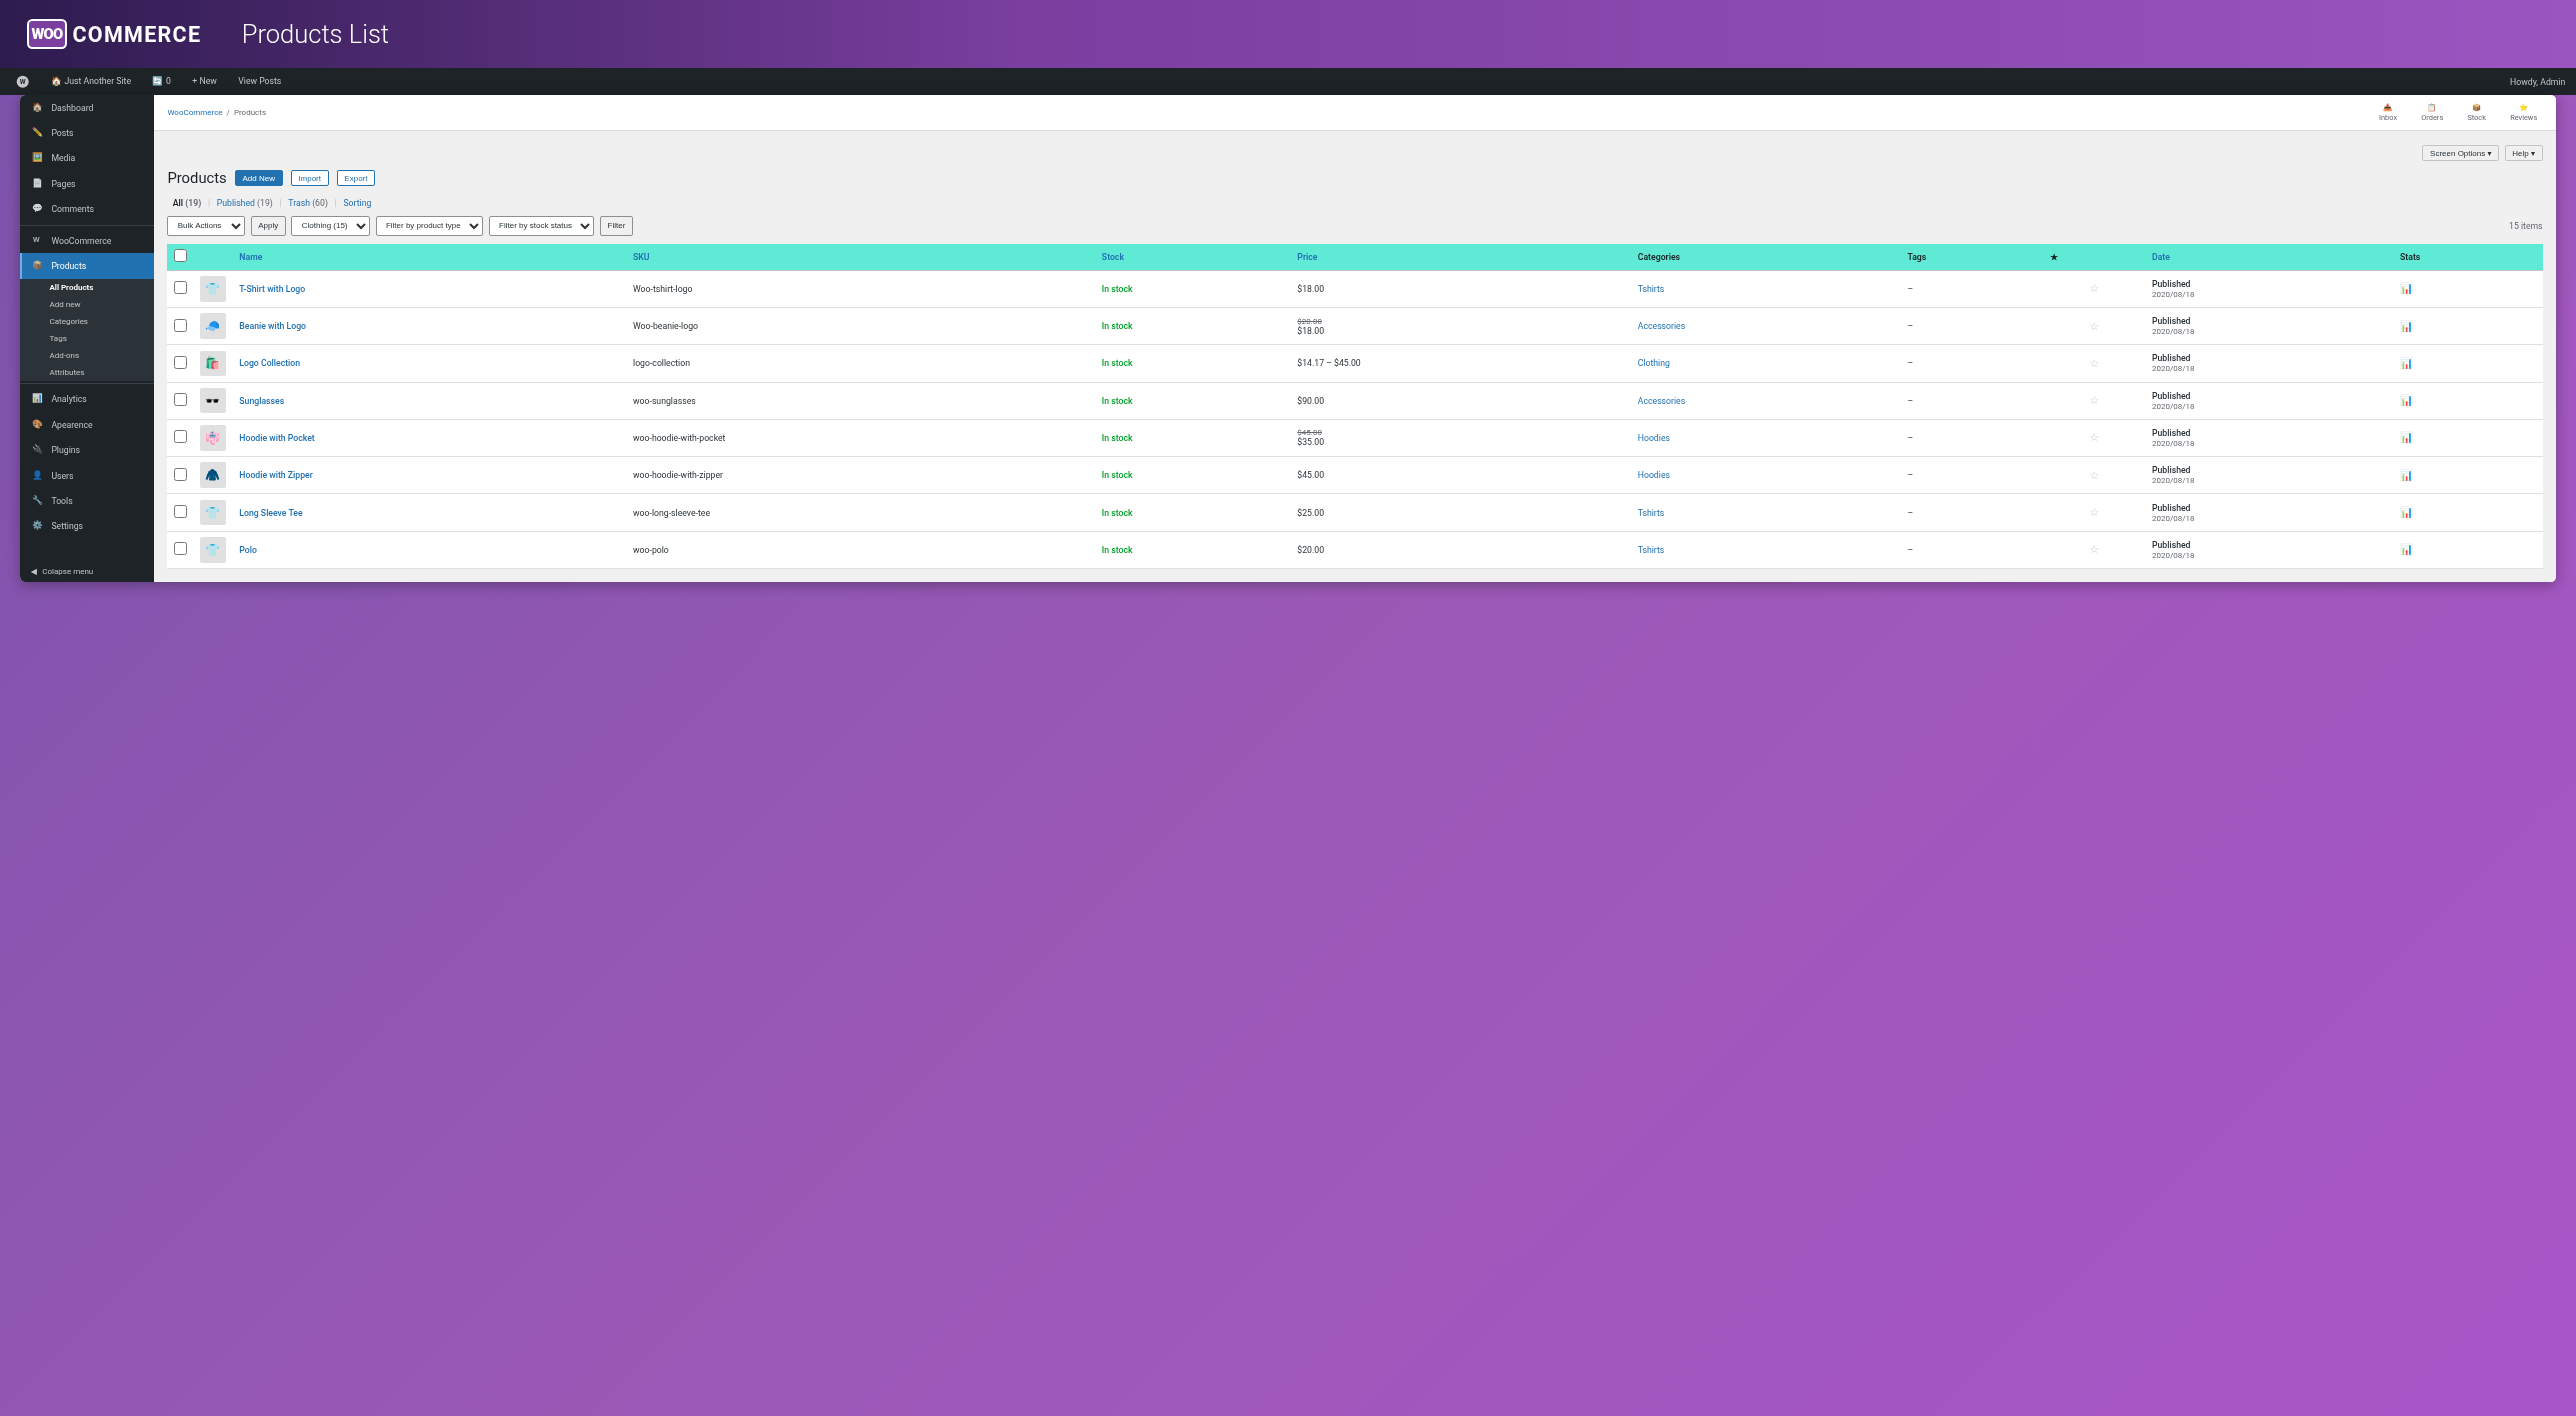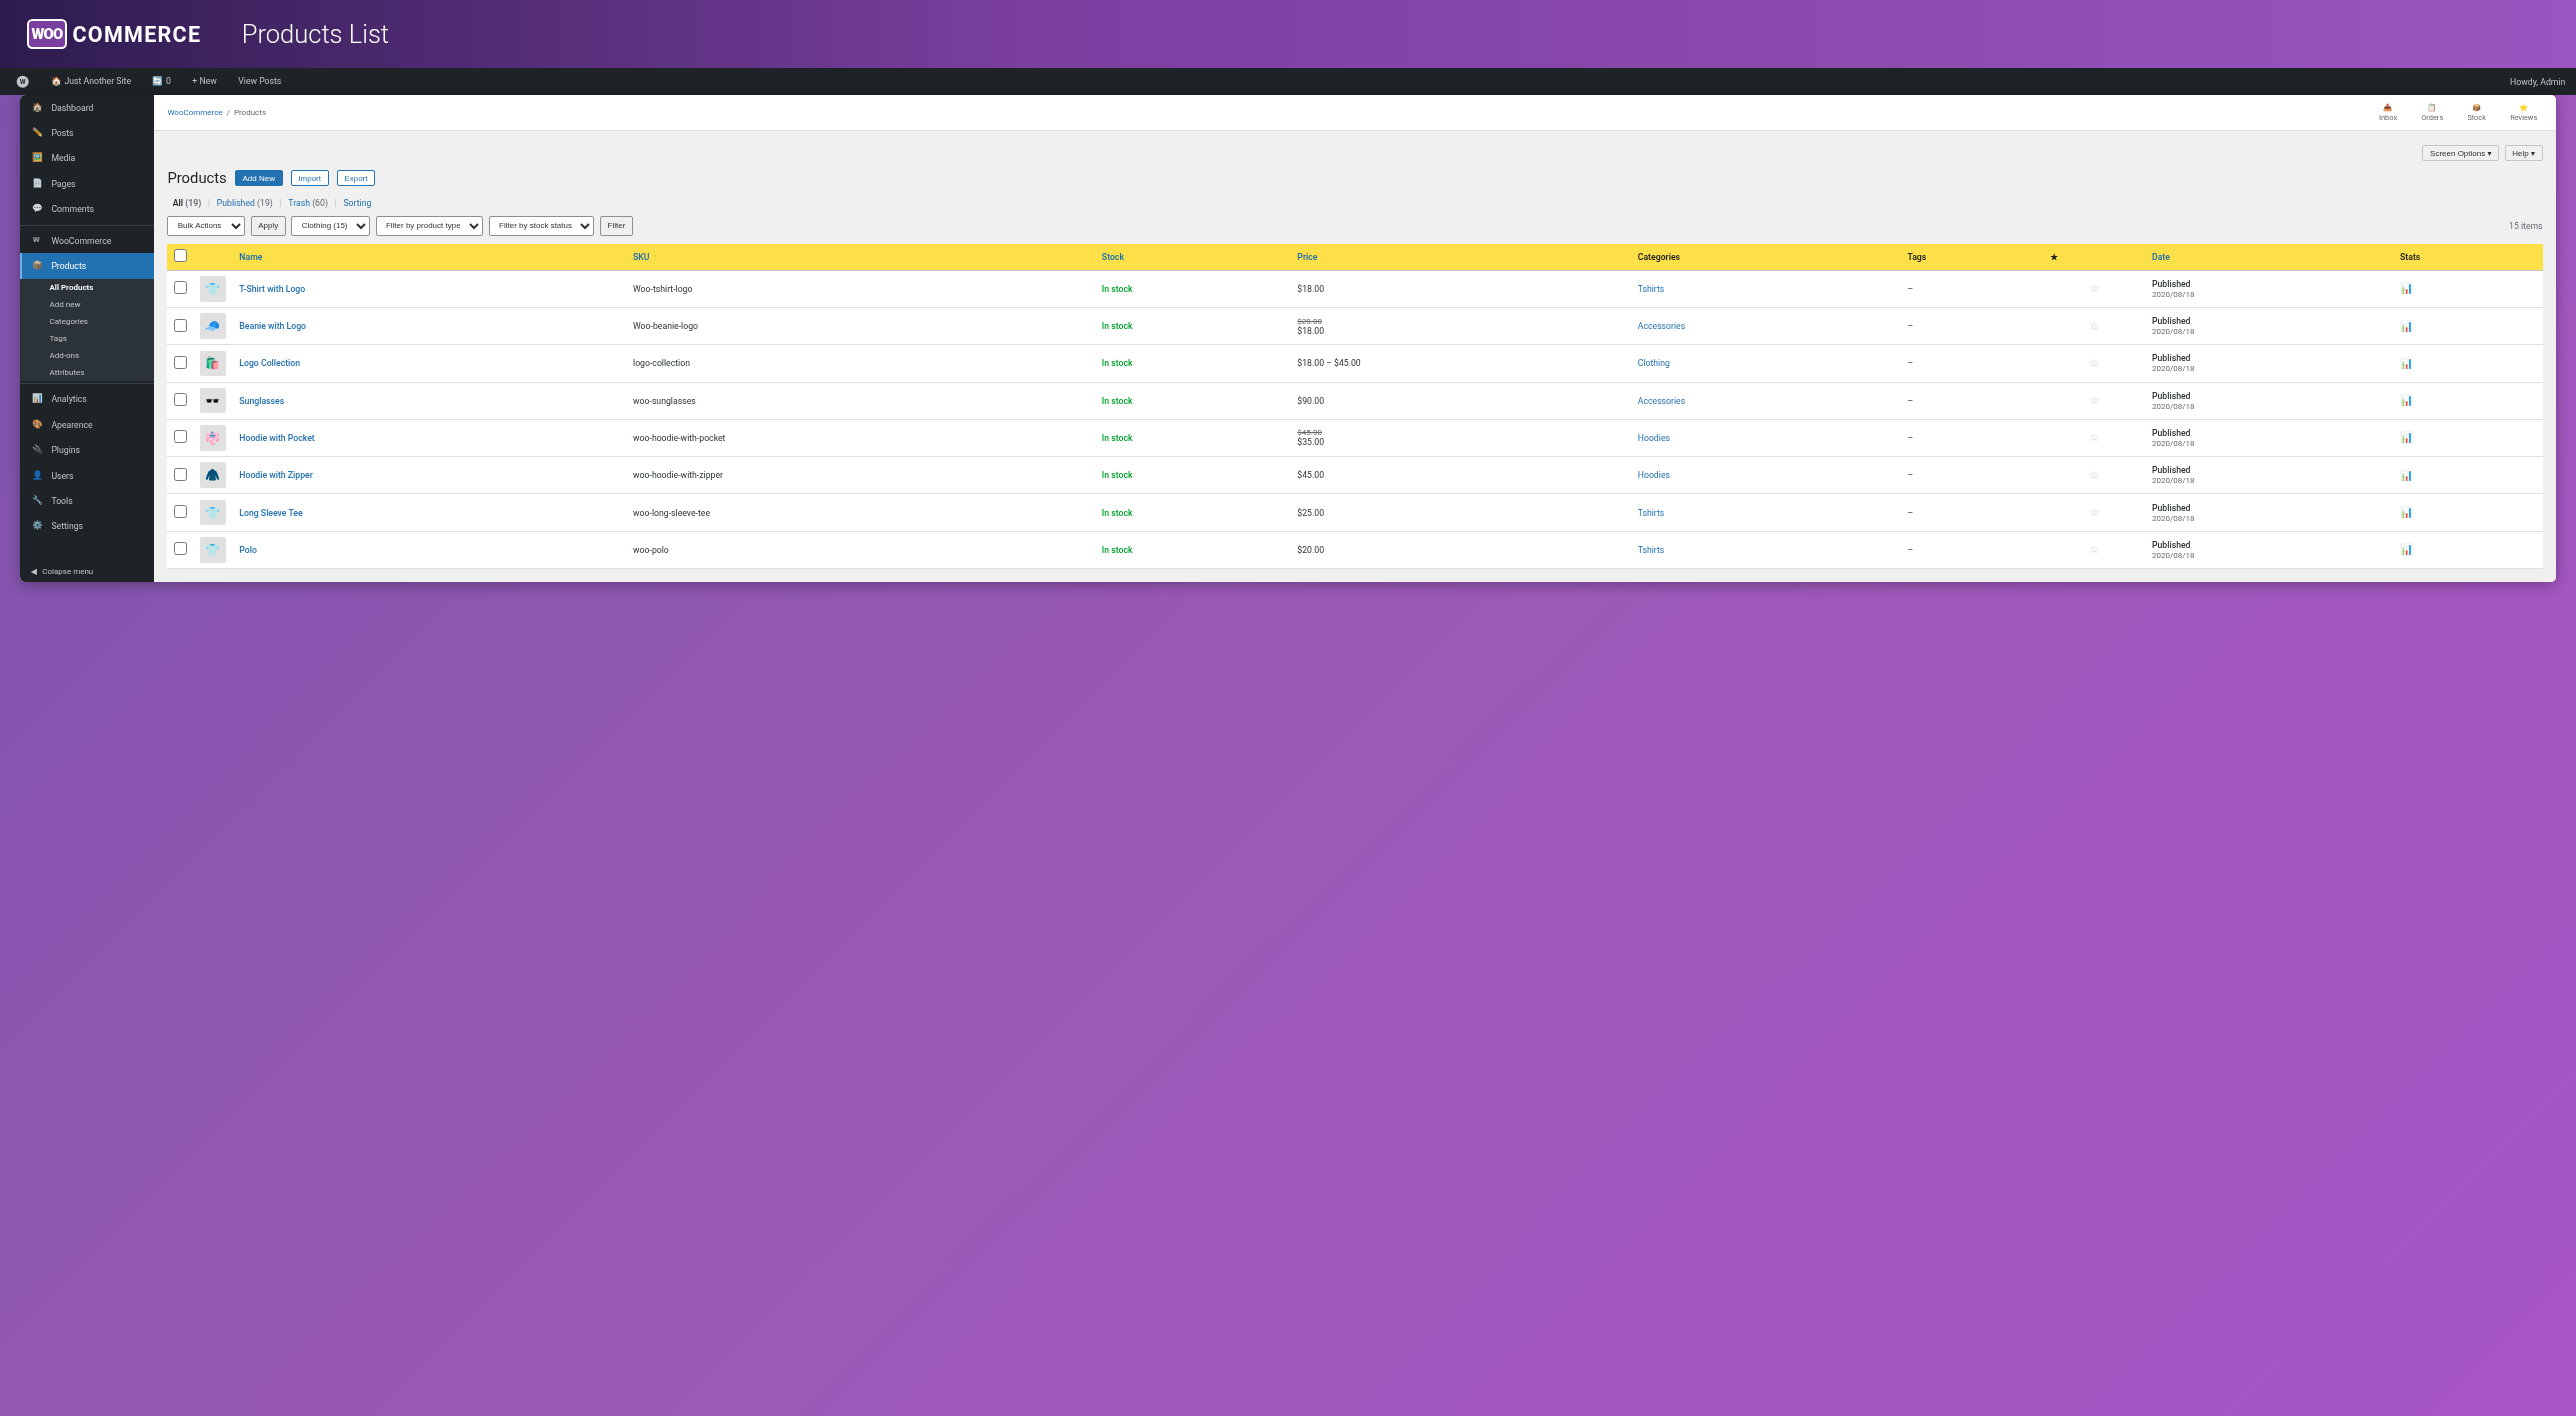--- a/index.html
+++ b/index.html
@@ -112,21 +112,21 @@
     .items-count { margin-left: auto; font-size: 8.7px; color: #646970; }
 
     
     .search-bar { display: flex; gap: 5.4px; align-items: center; justify-content: flex-end; margin-bottom: 5.4px; }
     .search-input { border: 0.7px solid #8c8f94; border-radius: 2px; padding: 2.7px 5.4px; font-size: 8px; width: 121px; height: 20px; }
     .search-btn { background: #f0f0f1; border: 0.7px solid #8c8f94; padding: 2.7px 6.7px; font-size: 8px; cursor: pointer; border-radius: 2px; height: 20px; }
 
     
     .products-table { width: 100%; border-collapse: collapse; background: white; font-size: 8.7px; }
     .products-table th {
-      background: #fde047; border-bottom: 0.7px solid #c3c4c7;
+      background: #5eead4; border-bottom: 0.7px solid #c3c4c7;
       padding: 5.4px 6.7px; text-align: left; font-weight: 600; color: #1d2327;
       white-space: nowrap;
     }
     .products-table th a, .products-table th .sort-link { color: #2271b1; cursor: pointer; text-decoration: none; }
     .products-table td { padding: 5.4px 6.7px; border-bottom: 0.7px solid #e0e0e0; vertical-align: middle; color: #2c3338; }
     .product-img { width: 25.5px; height: 25.5px; background: #e0e0e0; border-radius: 2px; object-fit: cover; display: flex; align-items: center; justify-content: center; font-size: 12px; }
     .product-name-link { color: #2271b1; cursor: pointer; font-weight: 500; }
     .in-stock { color: #00a32a; font-weight: 500; }
     .category-link { color: #2271b1; cursor: pointer; }
     .star-icon { color: #c3c4c7; cursor: pointer; font-size: 10.7px; }
@@ -410,21 +410,21 @@
       <input type="checkbox" style="">
     </td>
     <td>
       <div class="product-img">🛍️</div>
     </td>
     <td>
       <a class="product-name-link">Logo Collection</a>
     </td>
     <td>logo-collection</td>
     <td><span class="in-stock">In stock</span></td>
-    <td><span>$18.00 – $45.00</span></td>
+    <td><span>$14.17 – $45.00</span></td>
     <td>
       <a class="category-link">Clothing</a>
     </td>
     <td>–</td>
     <td class="featured-col">
       <span class="star-icon">☆</span>
     </td>
     <td>
       <span style="font-weight:500;">Published</span><br>
       <span style="color:#646970;font-size:8px;">2020/08/18</span>

